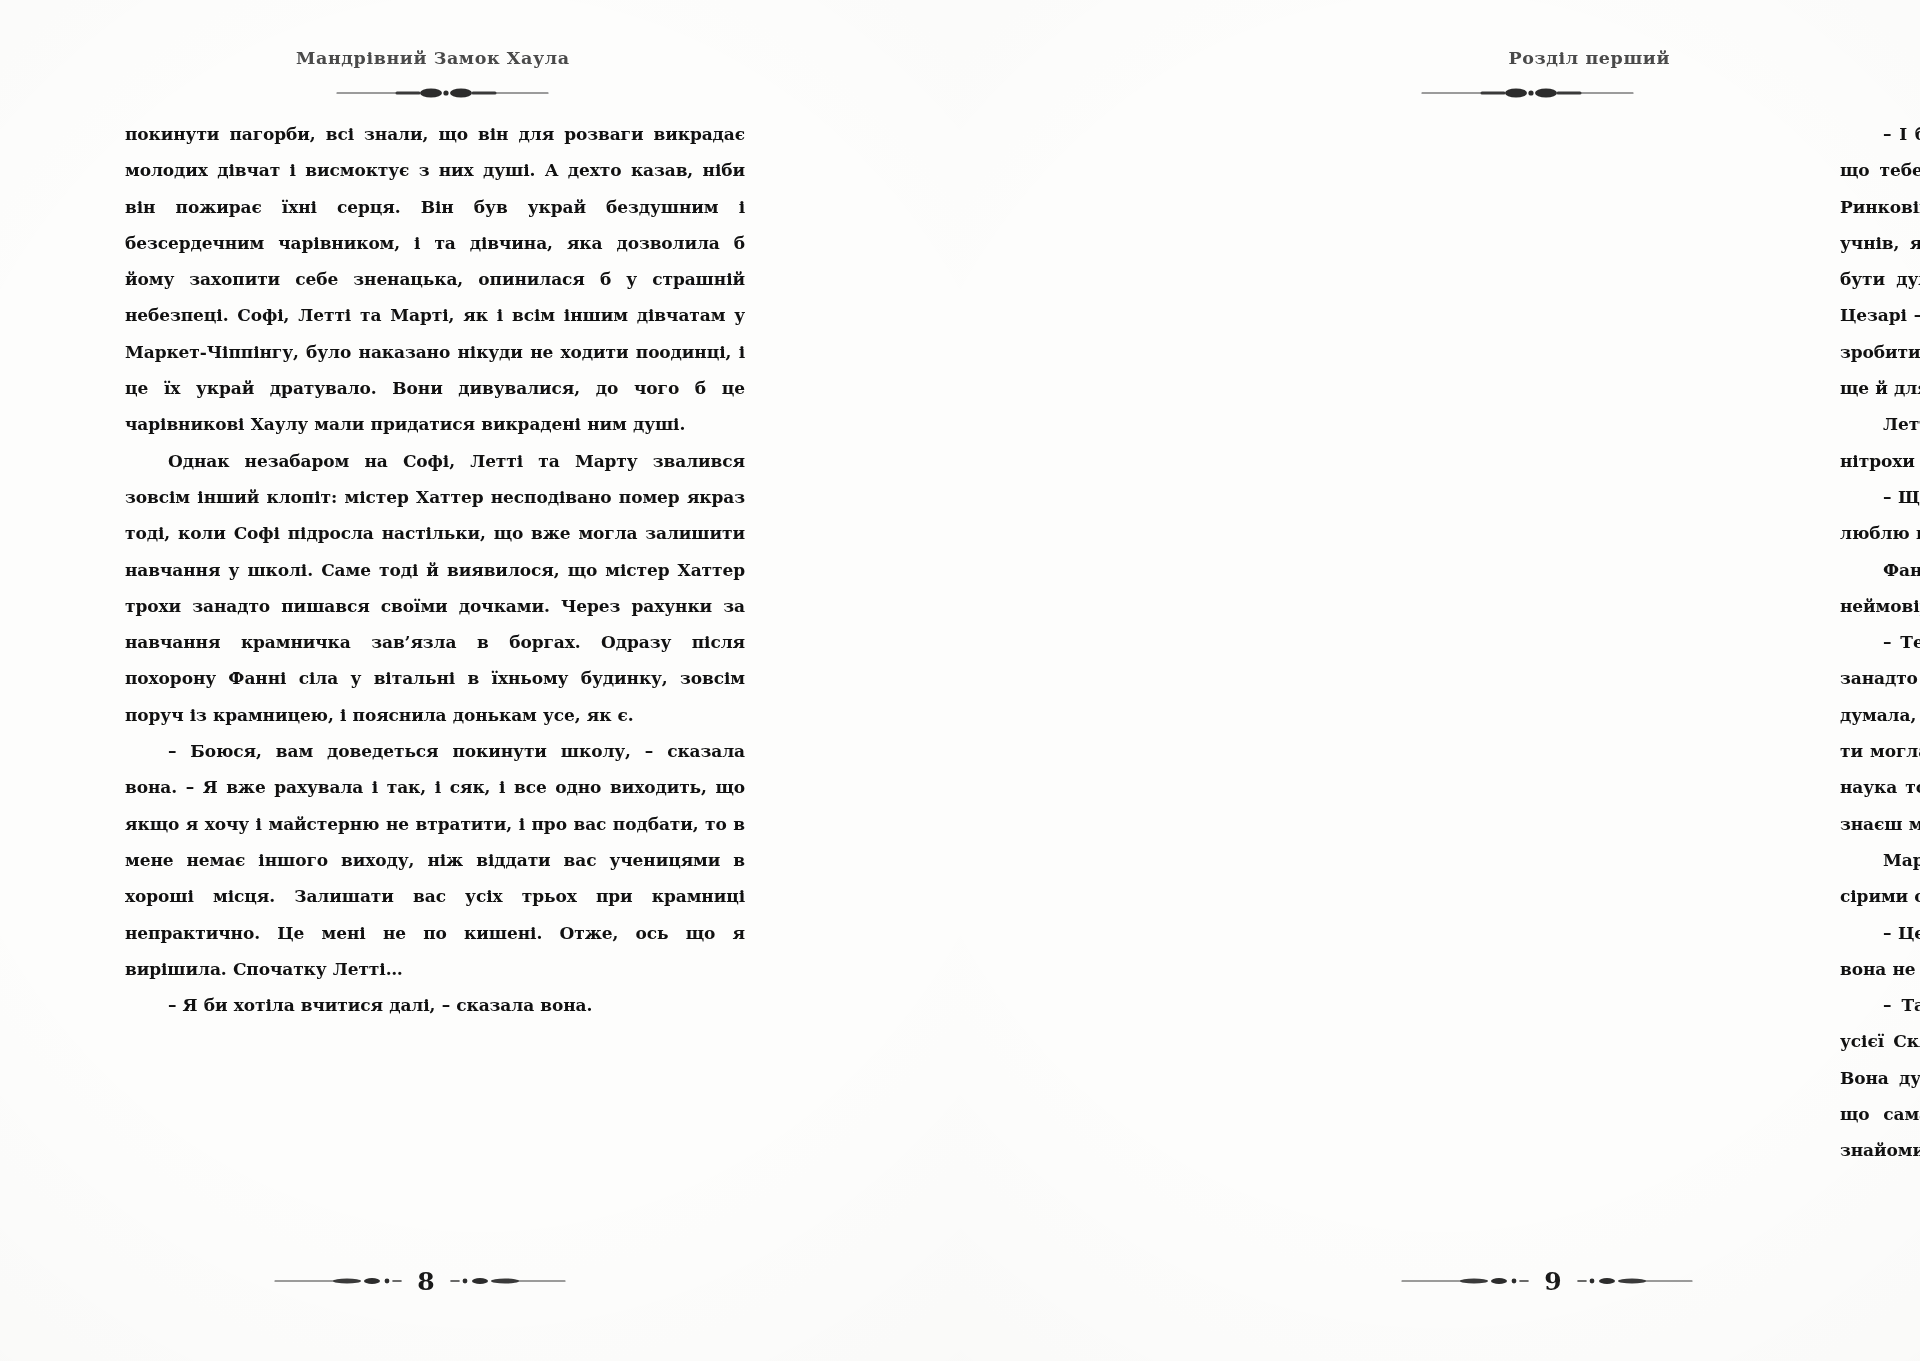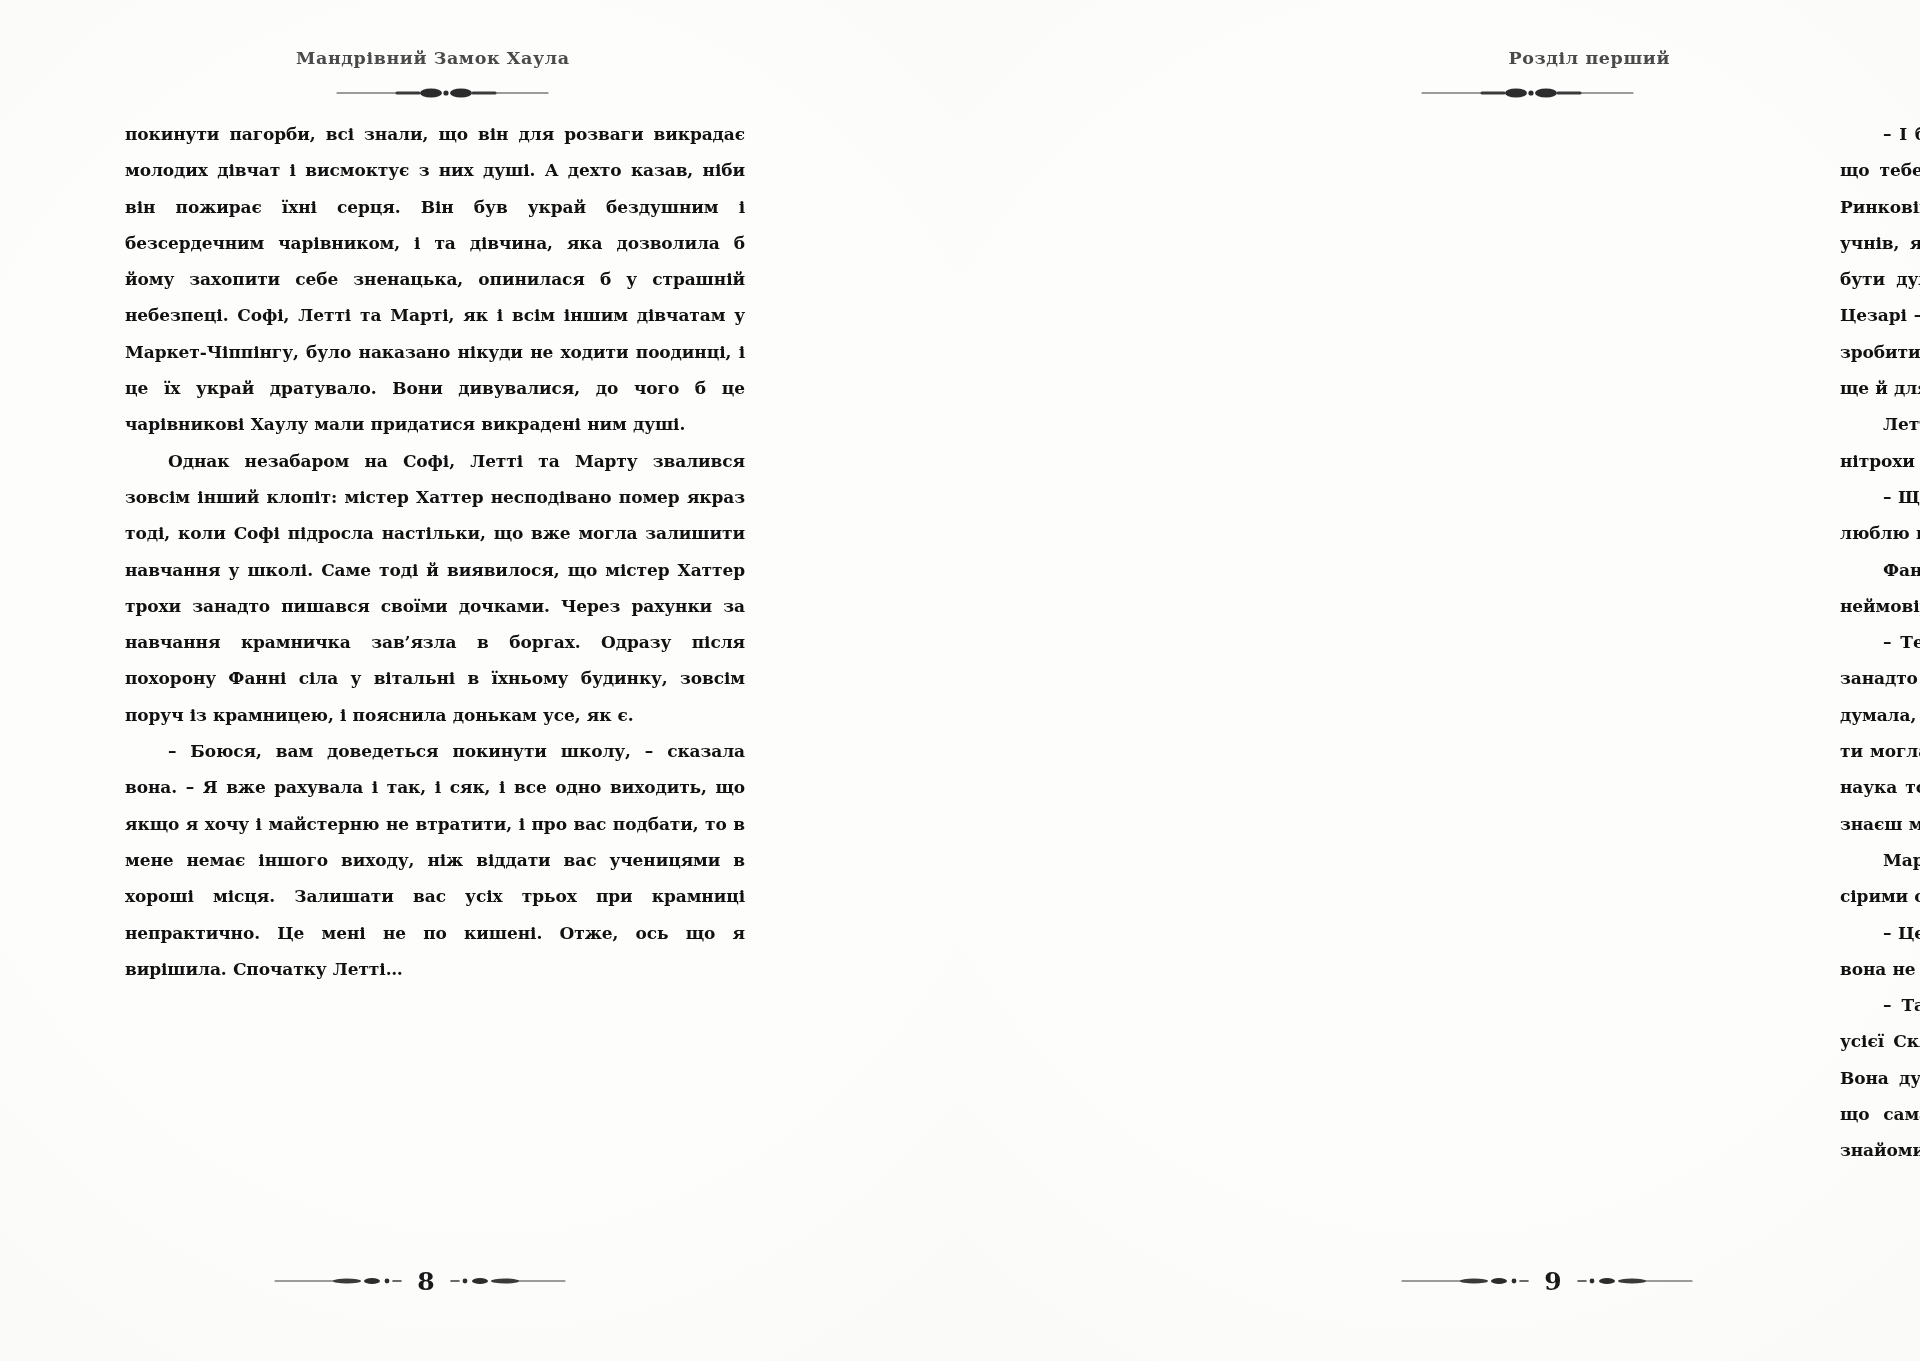--- a/index.html
+++ b/index.html
@@ -143,20 +143,21 @@
         <ellipse cx="126" cy="9" rx="11" ry="4.6" fill="#2c2c2c"></ellipse>
         <path d="M138 9 H160" stroke="#3a3a3a" stroke-width="3" stroke-linecap="round"></path>
         <path d="M144 9 H213" stroke="#3a3a3a" stroke-width="1.1" stroke-linecap="round"></path>
       </svg>
     </div>
 
     <div class="column">
       <p class="noindent">покинути пагорби, всі знали, що він для розваги викрадає молодих дівчат і висмоктує з них душі. А дехто казав, ніби він пожирає їхні серця. Він був украй бездушним і безсердечним чарівником, і та дівчина, яка дозволила б йому захопити себе зненацька, опинилася б у страшній небезпеці. Софі, Летті та Марті, як і всім іншим дівчатам у Маркет-Чіппінгу, було наказано нікуди не ходити поодинці, і це їх украй дратувало. Вони дивувалися, до чого б це чарівникові Хаулу мали придатися викрадені ним душі.</p>
       <p>Однак незабаром на Софі, Летті та Марту звалився зовсім інший клопіт: містер Хаттер несподівано помер якраз тоді, коли Софі підросла настільки, що вже могла залишити навчання у школі. Саме тоді й виявилося, що містер Хаттер трохи занадто пишався своїми дочками. Через рахунки за навчання крамничка зав’язла в боргах. Одразу після похорону Фанні сіла у вітальні в їхньому будинку, зовсім поруч із крамницею, і пояснила донькам усе, як є.</p>
       <p>– Боюся, вам доведеться покинути школу, – сказала вона. – Я вже рахувала і так, і сяк, і все одно виходить, що якщо я хочу і майстерню не втратити, і про вас подбати, то в мене немає іншого виходу, ніж віддати вас ученицями в хороші місця. Залишати вас усіх трьох при крамниці непрактично. Це мені не по кишені. Отже, ось що я вирішила. Спочатку Летті…</p>
+      <p>– Я би хотіла вчитися далі, – сказала вона.</p>
     </div>
 
     <div class="folio">
       <span class="folio-orn-left">
         <svg viewBox="0 0 130 16" width="130" height="16" aria-hidden="true">
           <path d="M2 8 H84" stroke="#3a3a3a" stroke-width="1.1" stroke-linecap="round"></path>
           <ellipse cx="74" cy="8" rx="14" ry="2.6" fill="#3a3a3a"></ellipse>
           <ellipse cx="99" cy="8" rx="8" ry="3" fill="#2c2c2c"></ellipse>
           <circle cx="114" cy="8" r="2.4" fill="#2c2c2c"></circle>
           <path d="M120 8 H128" stroke="#3a3a3a" stroke-width="1.6" stroke-linecap="round"></path>

